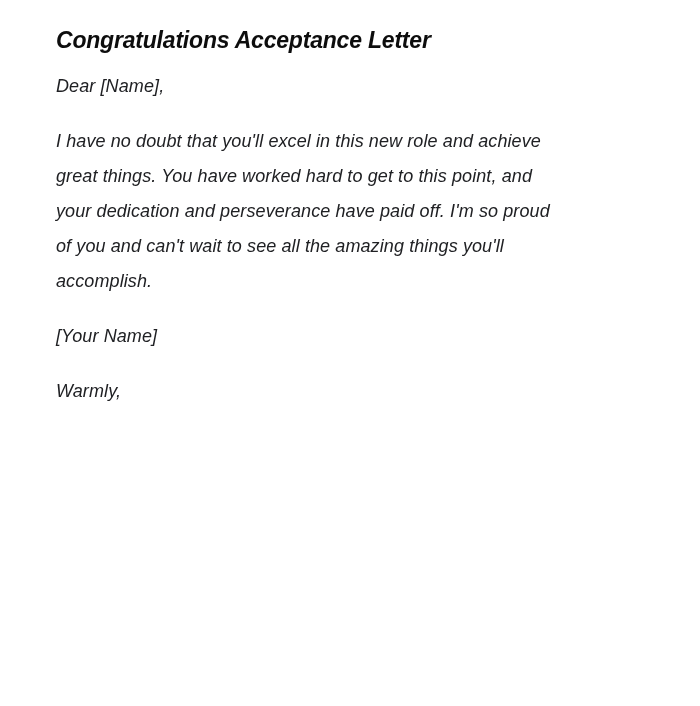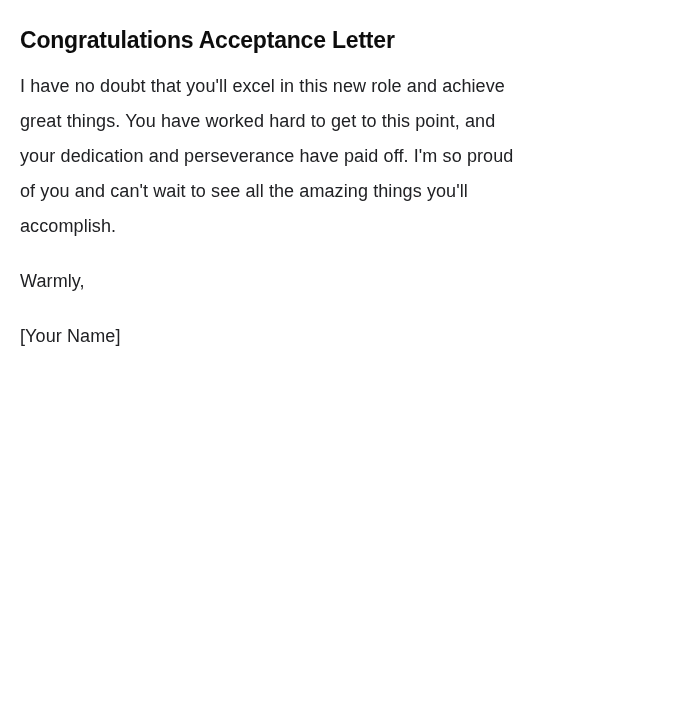--- a/index.html
+++ b/index.html
@@ -13,22 +13,23 @@
     padding: 0;
   }
   body {
     width: 700px;
     height: 706px;
     background: var(--background);
     font-family: "Liberation Sans", sans-serif;
     overflow: hidden;
   }
   .letter {
-    padding: 27px 20px 0 20px;
+    padding: 27px 20px 0 56px;
     width: 654px;
+    font-style: italic;
   }
   .letter-title {
     margin: 0 0 15px 0;
     font-size: 23px;
     line-height: 27px;
     font-weight: 700;
     letter-spacing: -0.2px;
     color: var(--title-color);
   }
   .letter-paragraph {
@@ -41,25 +42,26 @@
     white-space: pre-line; 
     max-width: 640px;
   }
 </style>
 </head>
 <body>
 
 <main class="letter">
   <h1 class="letter-title">Congratulations Acceptance Letter</h1>
 
+  <p class="letter-paragraph">Dear [Name],</p>
 
 
   <p class="letter-paragraph">I have no doubt that you'll excel in this new role and achieve
 great things. You have worked hard to get to this point, and
 your dedication and perseverance have paid off. I'm so proud
 of you and can't wait to see all the amazing things you'll
 accomplish.</p>
 
 
+  <p class="letter-paragraph">[Your Name]</p>
+
   <p class="letter-paragraph">Warmly,</p>
-
-  <p class="letter-paragraph">[Your Name]</p>
 </main>
 
 </body></html>

